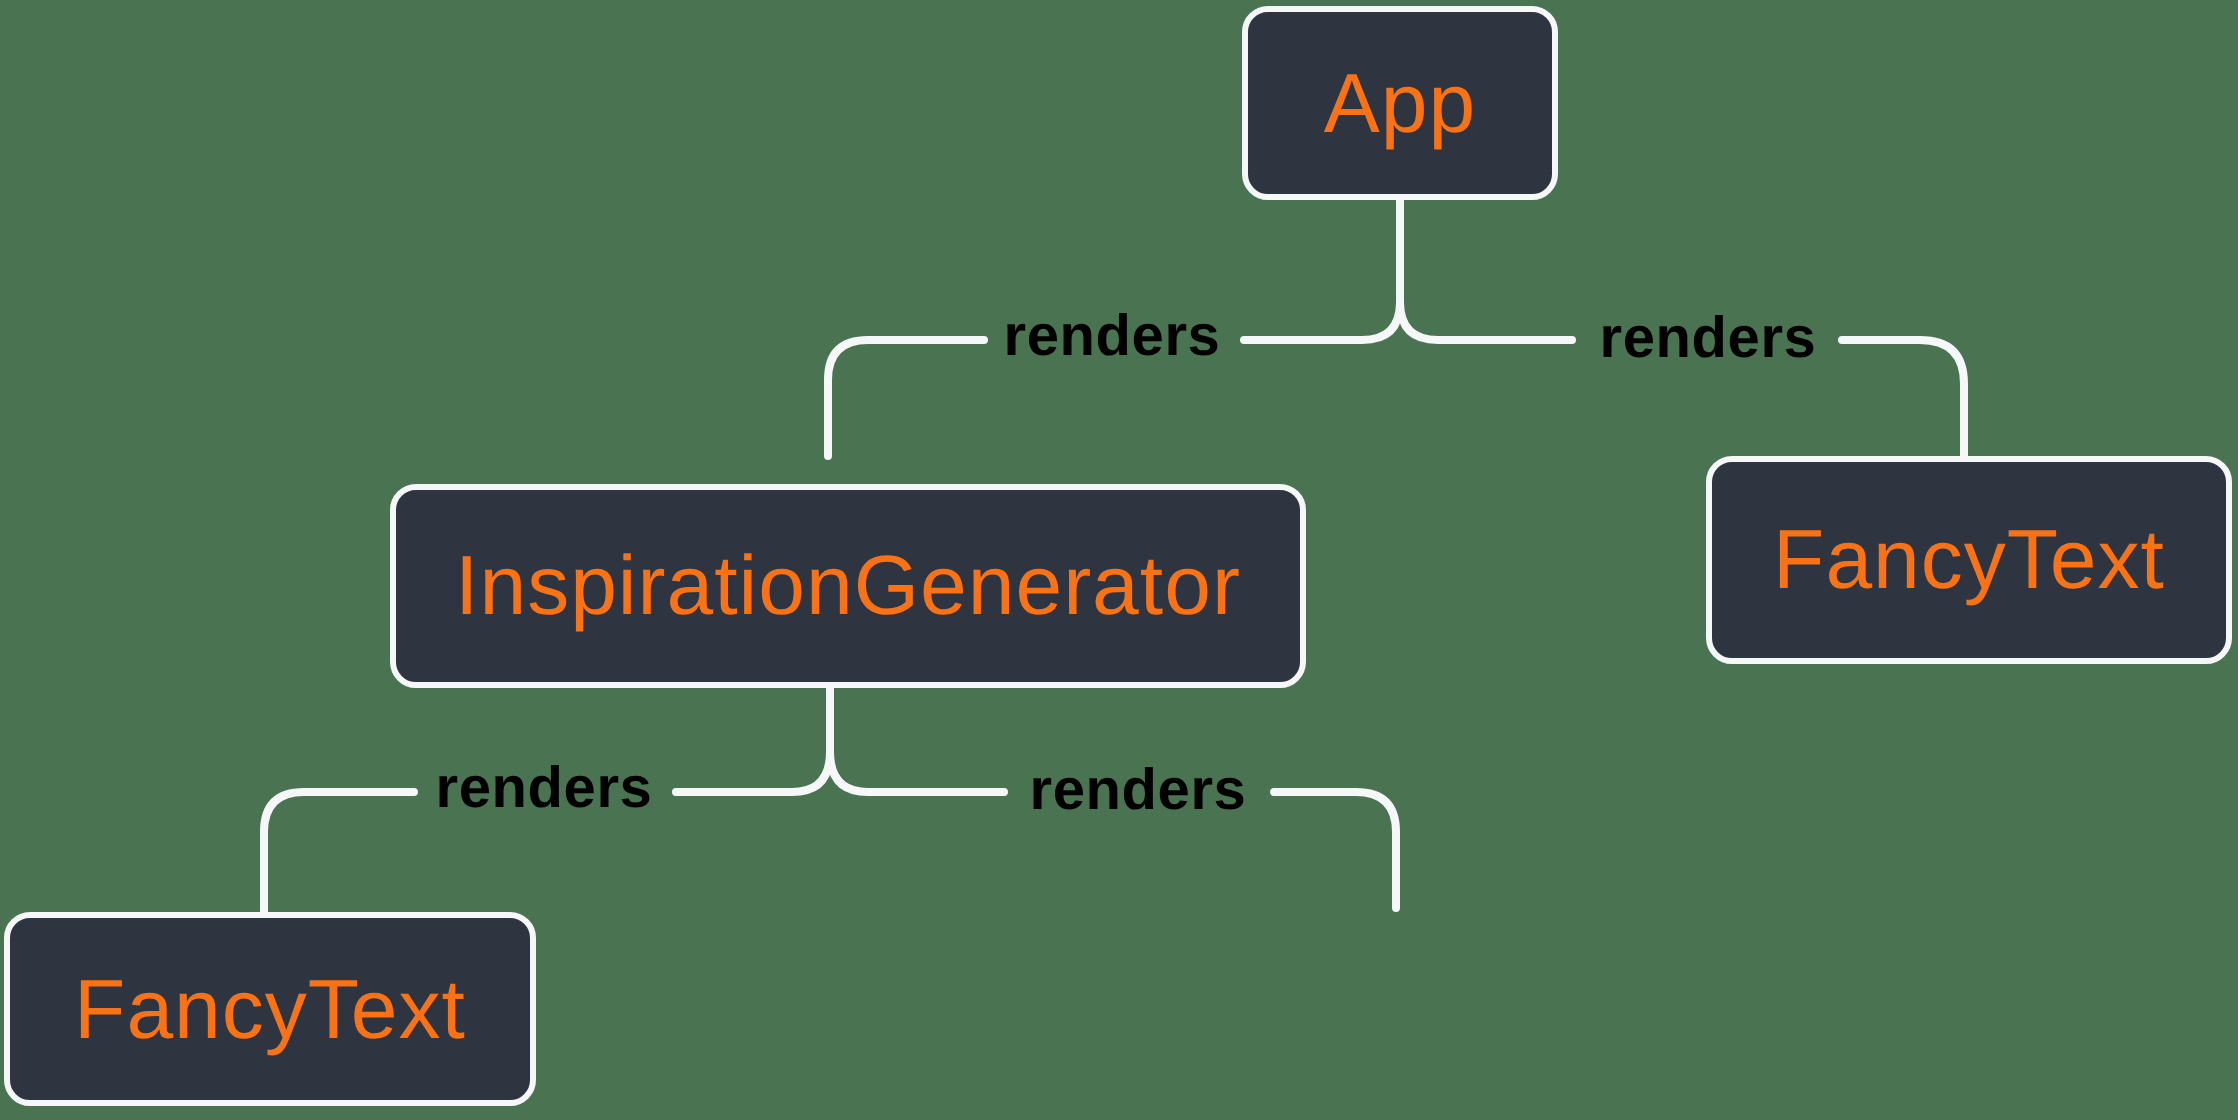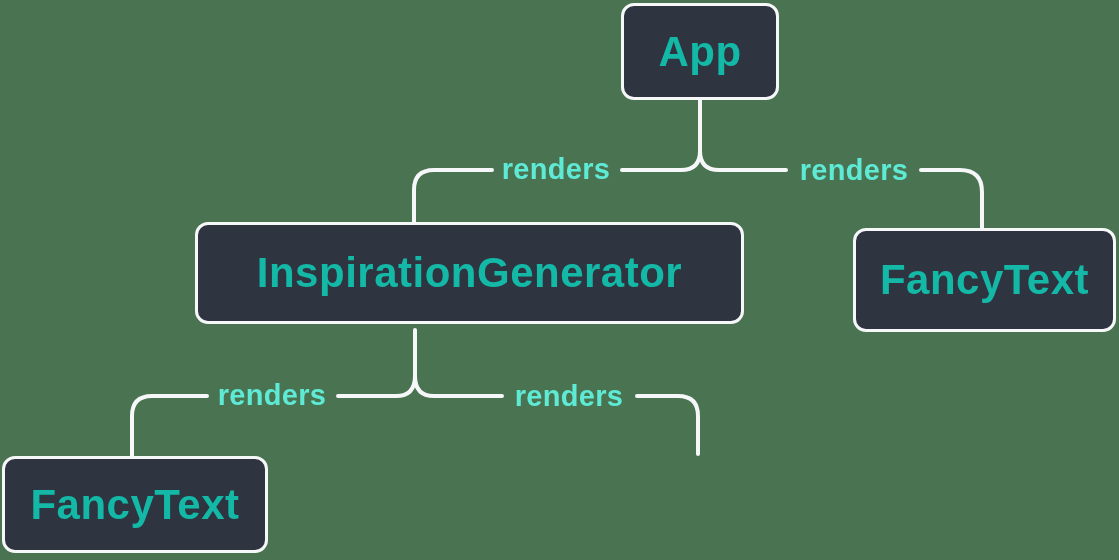--- a/index.html
+++ b/index.html
@@ -31,35 +31,35 @@
   }
   .node {
     position: absolute;
     box-sizing: border-box;
     background: #2E3440;
     border: 3px solid #F6F7F9;
     border-radius: 13px;
     display: flex;
     align-items: center;
     justify-content: center;
-    color: #14b8a6;
+    color: #f97316;
     font-size: 42px;
-    font-weight: 700;
+    font-weight: 400;
     letter-spacing: 0.5px;
     white-space: nowrap;
   }
   #node-app            { left: 621px; top: 3px;   width: 158px; height: 97px;  }
-  #node-inspiration    { left: 195px; top: 222px; width: 549px; height: 102px; }
+  #node-inspiration    { left: 195px; top: 242px; width: 458px; height: 102px; }
   #node-fancy-top      { left: 853px; top: 228px; width: 263px; height: 104px; }
   #node-fancy-bottom   { left: 2px;   top: 456px; width: 266px; height: 97px;  }
   #node-copyright      { left: 568px; top: 454px; width: 265px; height: 98px;  }
   .edge-label {
     position: absolute;
     transform: translate(-50%, -50%);
-    color: #5eead4;
+    color: #000000;
     font-size: 29px;
     font-weight: 600;
     letter-spacing: 0.3px;
     white-space: nowrap;
   }
   #elabel-0 { left: 556px; top: 169px; }
   #elabel-1 { left: 854px; top: 170px; }
   #elabel-2 { left: 272px; top: 395px; }
   #elabel-3 { left: 569px; top: 396px; }
 </style>

